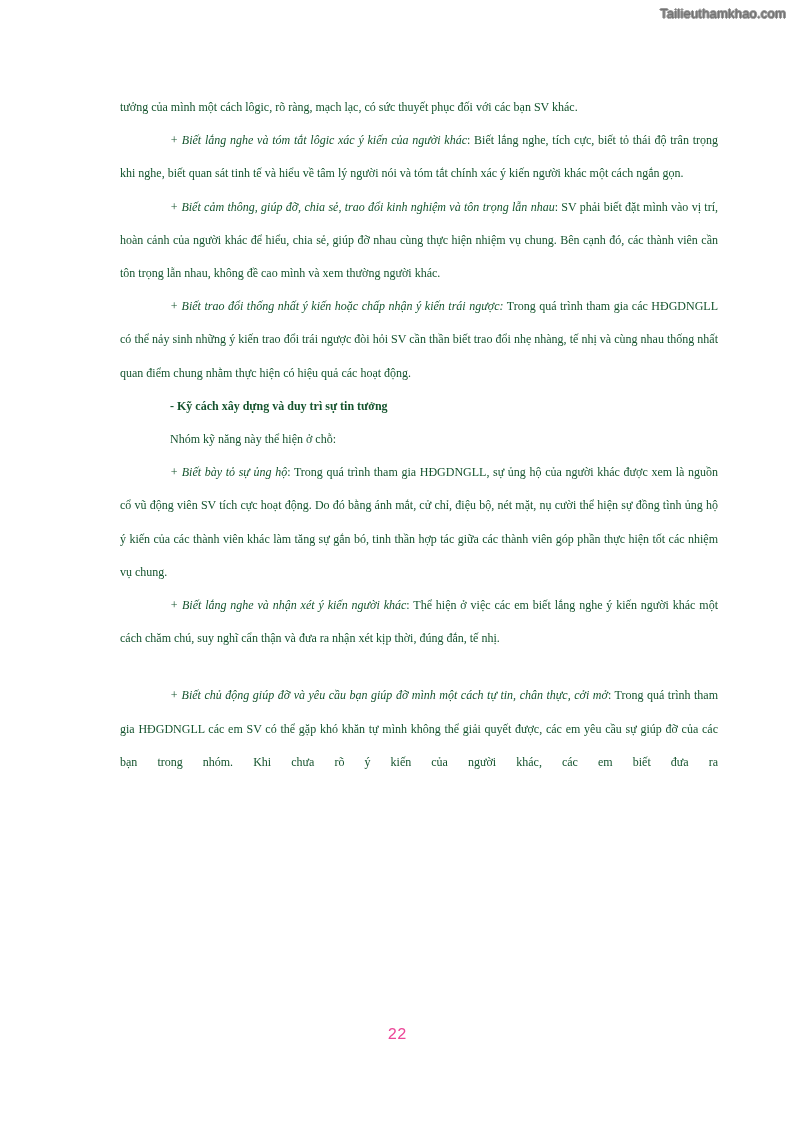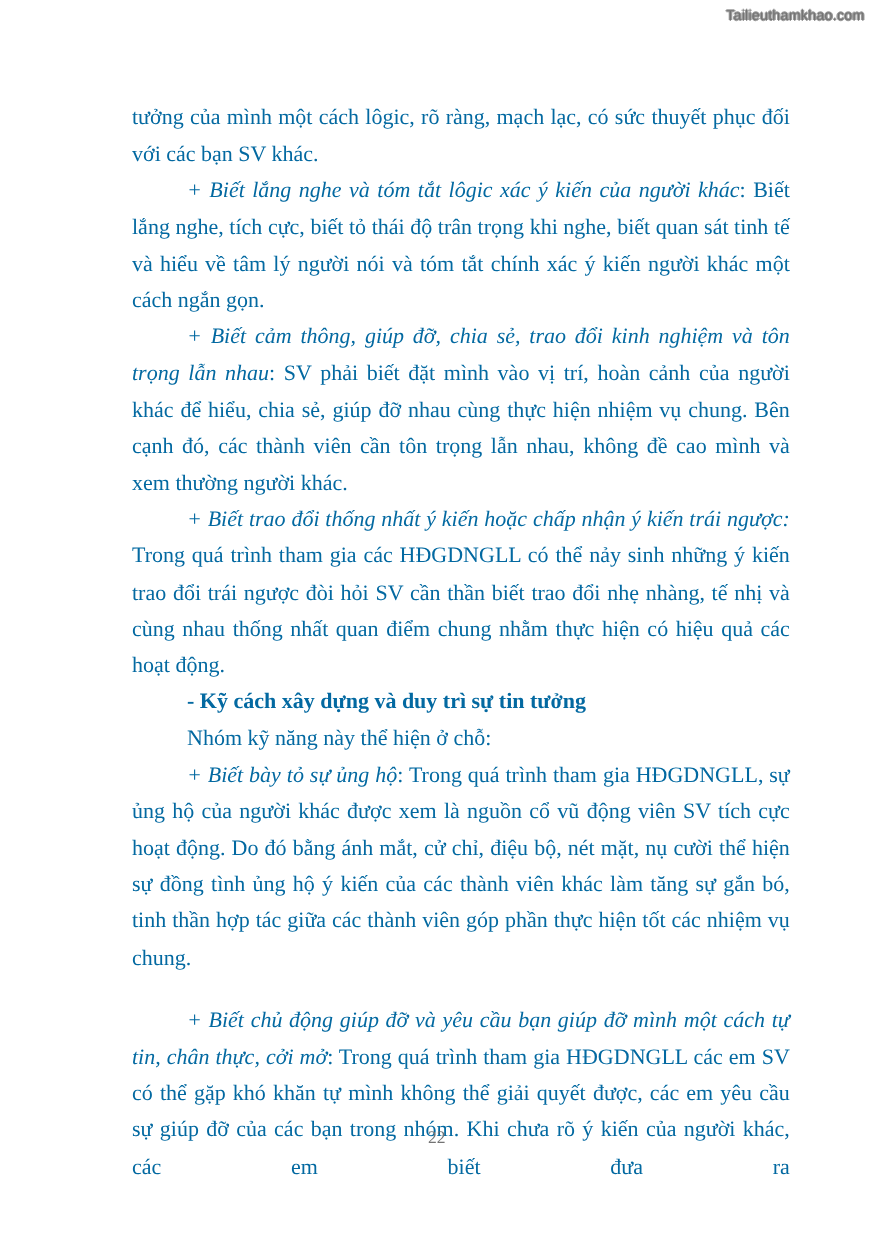--- a/index.html
+++ b/index.html
@@ -6,31 +6,31 @@
     body { width: 794px; height: 1123px; position: relative; overflow: hidden; }
     .watermark {
       position: absolute; top: 6px; right: 8px;
       font-family: "Liberation Sans", sans-serif; font-size: 13px;
       color: #737373;
       text-shadow: -1px 0 #9a9a9a, 1px 0 #9a9a9a, 0 -1px #9a9a9a, 0 1px #9a9a9a;
       letter-spacing: 0.2px;
     }
     .page {
       position: absolute; left: 120px; top: 91px; width: 598px;
-      font-family: "Liberation Serif", serif; font-size: 20px; color: #0369a1;
+      font-family: "Liberation Serif", serif; font-size: 12px; color: #14532d;
       line-height: 33.2px;
     }
     .page p { margin: 0; text-align: justify; text-align-last: auto; }
     .indent { text-indent: 50px; }
     .last { text-align-last: left; }
     .ital { font-style: italic; }
     .bold { font-weight: bold; }
     .page-number {
       position: absolute; top: 1026px; left: 0; width: 794px; text-align: center;
-      font-family: Liberation Serif, serif; font-size: 16px; color: #737373;
+      font-family: Liberation Mono, monospace; font-size: 16px; color: #ec4899;
     }
   </style>
 </head>
 <body>
 
 <div class="watermark">Tailieuthamkhao.com</div>
 
 <div class="page">
   <p class="last">tưởng của mình một cách lôgic, rõ ràng, mạch lạc, có sức thuyết phục đối với các bạn SV khác.</p>
 
@@ -39,17 +39,18 @@
   <p class="indent last"><span class="ital">+ Biết cảm thông, giúp đỡ, chia sẻ, trao đổi kinh nghiệm và tôn trọng lẫn nhau</span><span>: SV phải biết đặt mình vào vị trí, hoàn cảnh của người khác để hiểu, chia sẻ, giúp đỡ nhau cùng thực hiện nhiệm vụ chung. Bên cạnh đó, các thành viên cần tôn trọng lẫn nhau, không đề cao mình và xem thường người khác.</span></p>
 
   <p class="indent last"><span class="ital">+ Biết trao đổi thống nhất ý kiến hoặc chấp nhận ý kiến trái ngược:</span><span> Trong quá trình tham gia các HĐGDNGLL có thể nảy sinh những ý kiến trao đổi trái ngược đòi hỏi SV cần thần biết trao đổi nhẹ nhàng, tế nhị và cùng nhau thống nhất quan điểm chung nhằm thực hiện có hiệu quả các hoạt động.</span></p>
 
   <p class="indent bold last">- Kỹ cách xây dựng và duy trì sự tin tưởng</p>
 
   <p class="indent last">Nhóm kỹ năng này thể hiện ở chỗ:</p>
 
   <p class="indent last"><span class="ital">+ Biết bày tỏ sự ủng hộ</span><span>: Trong quá trình tham gia HĐGDNGLL, sự ủng hộ của người khác được xem là nguồn cổ vũ động viên SV tích cực hoạt động. Do đó bằng ánh mắt, cử chỉ, điệu bộ, nét mặt, nụ cười thể hiện sự đồng tình ủng hộ ý kiến của các thành viên khác làm tăng sự gắn bó, tinh thần hợp tác giữa các thành viên góp phần thực hiện tốt các nhiệm vụ chung.</span></p>
 
+  <p class="indent last"><span class="ital">+ Biết lắng nghe và nhận xét ý kiến người khác</span><span>: Thể hiện ở việc các em biết lắng nghe ý kiến người khác một cách chăm chú, suy nghĩ cẩn thận và đưa ra nhận xét kịp thời, đúng đắn, tế nhị.</span></p>
 
   <p class="indent" style="text-align-last: justify; margin-top: 24px;"><span class="ital">+ Biết chủ động giúp đỡ và yêu cầu bạn giúp đỡ mình một cách tự tin, chân thực, cởi mở</span><span>: Trong quá trình tham gia HĐGDNGLL các em SV có thể gặp khó khăn tự mình không thể giải quyết được, các em yêu cầu sự giúp đỡ của các bạn trong nhóm. Khi chưa rõ ý kiến của người khác, các em biết đưa ra</span></p>
 </div>
 
 <div class="page-number">22</div>
 
 </body></html>

